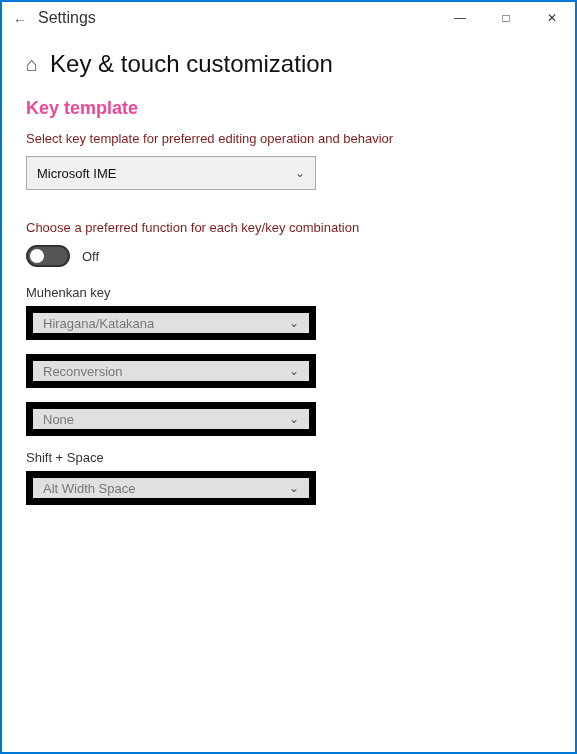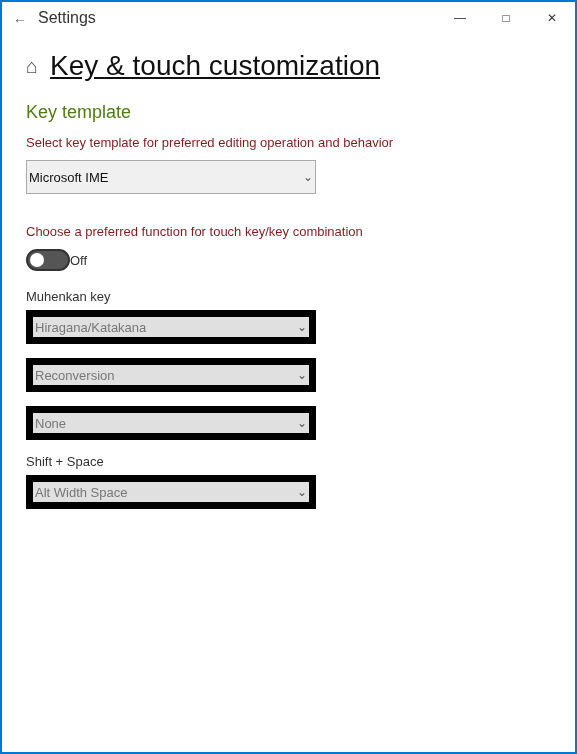--- a/index.html
+++ b/index.html
@@ -92,50 +92,49 @@
       gap: 12px;
       padding: 16px 0 20px 0;
     }
 
     .home-icon {
       font-size: 20px;
       color: #555;
     }
 
     .page-title {
-      font-size: 28px;
+      font-size: 24px;
       font-weight: 300;
       color: #111;
-      text-decoration: underline;
     }
 
     
     .section-title {
       font-size: 18px;
-      font-weight: 400;
-      color: #4d7c0f;
+      font-weight: 700;
+      color: #ec4899;
       margin-bottom: 12px;
     }
 
     .section-desc {
       font-size: 13px;
       color: #7f1d1d;
       margin-bottom: 10px;
     }
 
     
     .dropdown {
       display: flex;
       align-items: center;
       justify-content: space-between;
       width: 290px;
       height: 34px;
       border: 1px solid #aaa;
       background: #f0f0f0;
-      padding: 0 2px;
+      padding: 0 10px;
       cursor: pointer;
       font-size: 13px;
       color: #111;
       margin-bottom: 6px;
     }
 
     .dropdown-disabled {
       background: #e0e0e0;
       color: #777;
       border: 7px solid #000000;
@@ -148,20 +147,21 @@
 
     
     .section-gap {
       height: 24px;
     }
 
     
     .toggle-row {
       display: flex;
       align-items: center;
+      gap: 12px;
       margin-bottom: 18px;
     }
 
     .toggle {
       width: 44px;
       height: 22px;
       border-radius: 11px;
       background: #555;
       position: relative;
       cursor: pointer;
@@ -229,21 +229,21 @@
       <p class="section-desc">Select key template for preferred editing operation and behavior</p>
       <div class="dropdown">
         <span>Microsoft IME</span>
         <span class="chevron">⌄</span>
       </div>
     </div>
 
     <div class="section-gap"></div>
 
     <div>
-      <p class="section-desc">Choose a preferred function for touch key/key combination</p>
+      <p class="section-desc">Choose a preferred function for each key/key combination</p>
 
       <div class="toggle-row">
         <div class="toggle">
           <div class="toggle-knob"></div>
         </div>
         <span class="toggle-label">Off</span>
       </div>
 
       <div class="key-item">
         <div class="key-label">Muhenkan key</div>

